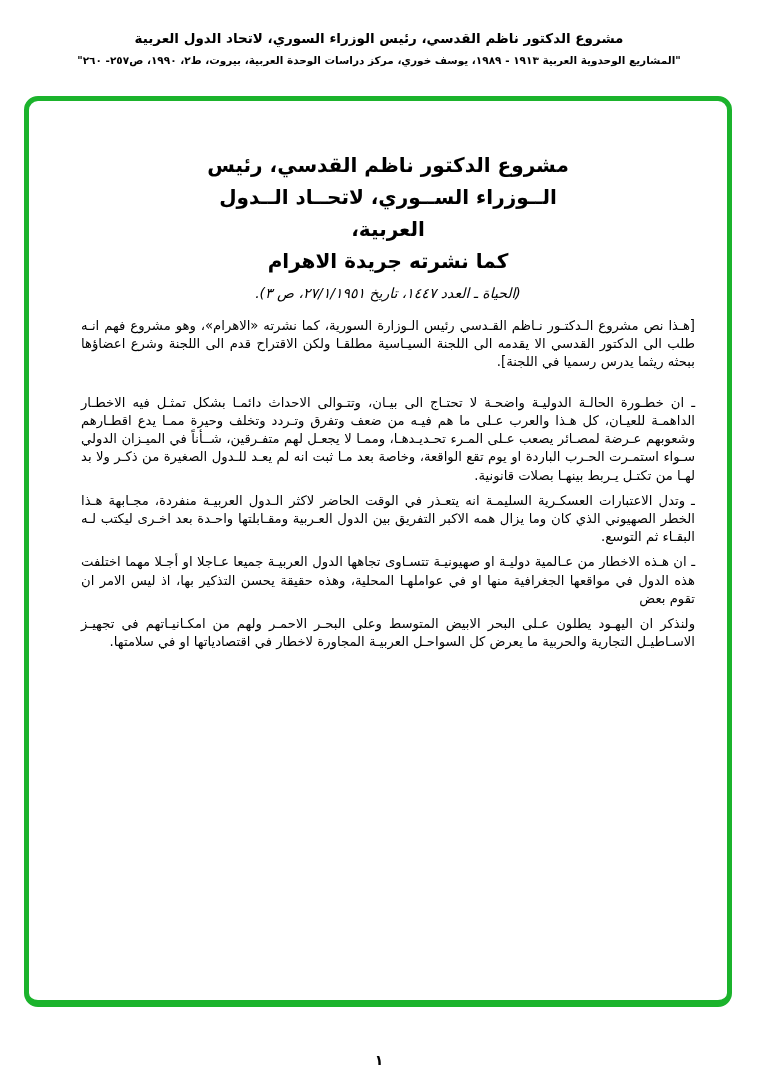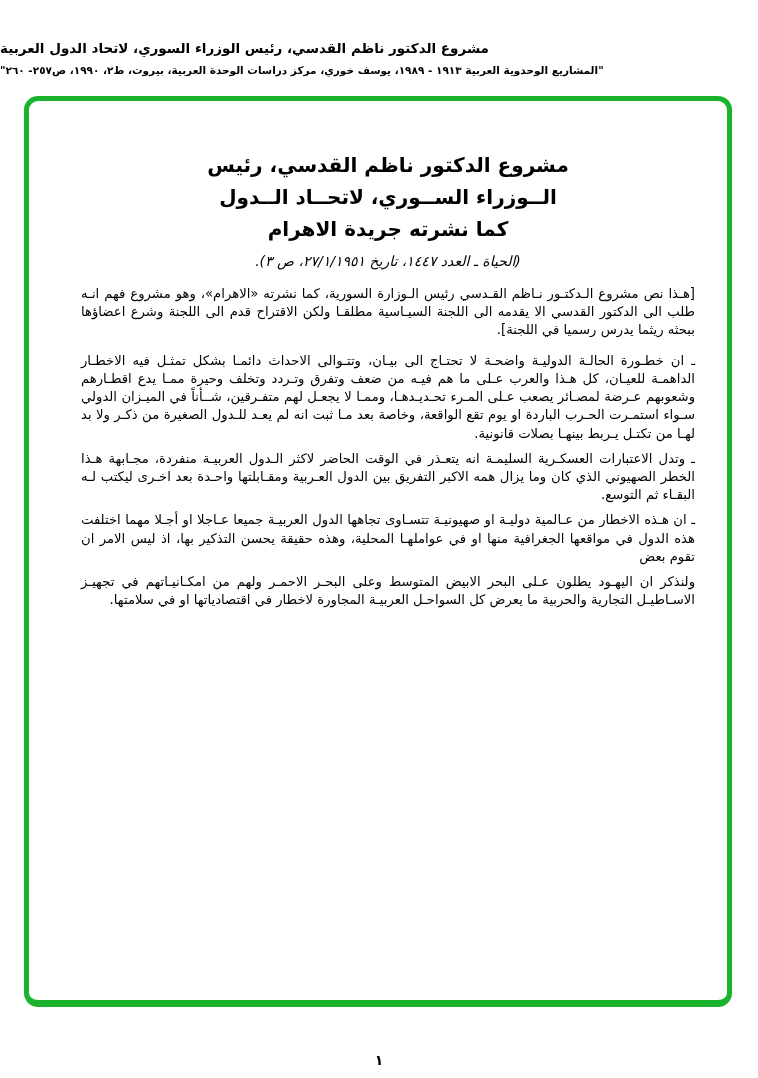--- a/index.html
+++ b/index.html
@@ -12,22 +12,22 @@
     width: 758px; height: 1078px;
     background: var(--paper);
     font-family: "DejaVu Sans", sans-serif;
     color: var(--ink);
     overflow: hidden;
     position: relative;
   }
   .page { position: absolute; inset: 0; width: 758px; height: 1078px; background: var(--paper); }
 
   .page-header {
-    position: absolute; top: 40px; left: 0; right: 0;
-    text-align: left; direction: rtl;
+    position: absolute; top: 30px; left: 0; right: 0;
+    text-align: center; direction: rtl;
   }
   .page-header .h-title {
     font-size: 13.5px; font-weight: bold; letter-spacing: 0;
   }
   .page-header .h-source {
     font-size: 10.5px; font-weight: bold; margin-top: 8px;
   }
 
   .doc-frame {
     position: absolute;
@@ -59,21 +59,21 @@
   }
 
   .doc-body {
     margin-top: 16px;
     font-size: 13.2px;
     line-height: 1.38;
     text-align: justify;
     text-justify: inter-word;
   }
   .doc-body p { margin: 0 0 7px 0; }
-  .doc-body p.editorial-note { margin-bottom: 12px; }
+  .doc-body p.editorial-note { margin-bottom: 22px; }
 
   .page-number {
     position: absolute; bottom: 10px; left: 0; right: 0;
     text-align: center;
     font-size: 14px; font-weight: bold;
   }
 </style>
 </head>
 <body>
 
@@ -83,20 +83,21 @@
     <div class="h-title">مشروع الدكتور ناظم القدسي، رئيس الوزراء السوري، لاتحاد الدول العربية</div>
     <div class="h-source">"المشاريع الوحدوية العربية ١٩١٣ - ١٩٨٩، يوسف خوري، مركز دراسات الوحدة العربية، بيروت، ط٢، ١٩٩٠، ص٢٥٧- ٢٦٠"</div>
   </div>
 
   <div class="doc-frame">
     <div class="doc-content">
 
       <div class="doc-title">
         <div>مشروع الدكتور ناظم القدسي، رئيس</div>
         <div>الــوزراء الســوري، لاتحــاد الــدول</div>
+        <div>العربية،</div>
         <div>كما نشرته جريدة الاهرام</div>
       </div>
 
       <div class="doc-reference">(الحياة ـ العدد ١٤٤٧، تاريخ ٢٧/١/١٩٥١، ص ٣).</div>
 
       <div class="doc-body">
         <p class="editorial-note">[هـذا نص مشروع الـدكتـور نـاظم القـدسي رئيس الـوزارة السورية، كما نشرته «الاهرام»، وهو مشروع فهم انـه طلب الى الدكتور القدسي الا يقدمه الى اللجنة السيـاسية مطلقـا ولكن الاقتراح قدم الى اللجنة وشرع اعضاؤها ببحثه ريثما يدرس رسميا في اللجنة].</p>
         <p>ـ ان خطـورة الحالـة الدوليـة واضحـة لا تحتـاج الى بيـان، وتتـوالى الاحداث دائمـا بشكل تمثـل فيه الاخطـار الداهمـة للعيـان، كل هـذا والعرب عـلى ما هم فيـه من ضعف وتفرق وتـردد وتخلف وحيرة ممـا يدع اقطـارهم وشعوبهم عـرضة لمصـائر يصعب عـلى المـرء تحـديـدهـا، وممـا لا يجعـل لهم متفـرقين، شــأناً في الميـزان الدولي سـواء استمـرت الحـرب الباردة او يوم تقع الواقعة، وخاصة بعد مـا ثبت انه لم يعـد للـدول الصغيرة من ذكـر ولا بد لهـا من تكتـل يـربط بينهـا بصلات قانونية.</p>
         <p>ـ وتدل الاعتبارات العسكـرية السليمـة انه يتعـذر في الوقت الحاضر لاكثر الـدول العربيـة منفردة، مجـابهة هـذا الخطر الصهيوني الذي كان وما يزال همه الاكبر التفريق بين الدول العـربية ومقـابلتها واحـدة بعد اخـرى ليكتب لـه البقـاء ثم التوسع.</p>
         <p>ـ ان هـذه الاخطار من عـالمية دوليـة او صهيونيـة تتسـاوى تجاهها الدول العربيـة جميعا عـاجلا او أجـلا مهما اختلفت هذه الدول في مواقعها الجغرافية منها او في عواملهـا المحلية، وهذه حقيقة يحسن التذكير بها، اذ ليس الامر ان تقوم بعض</p>

